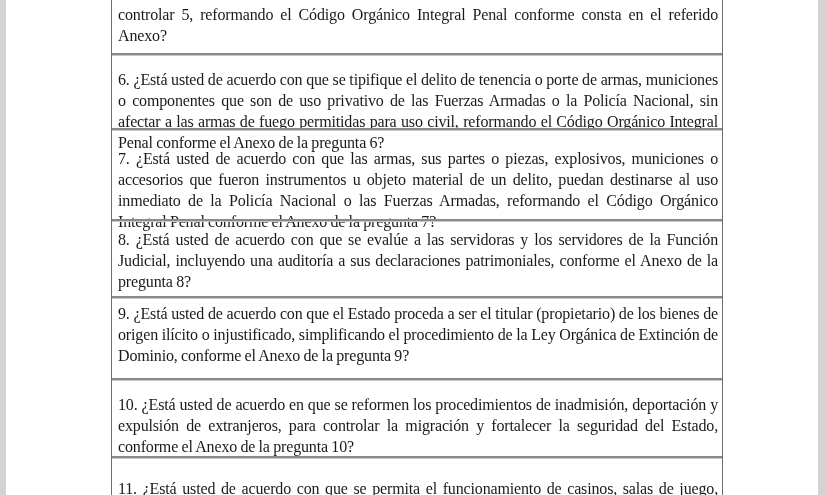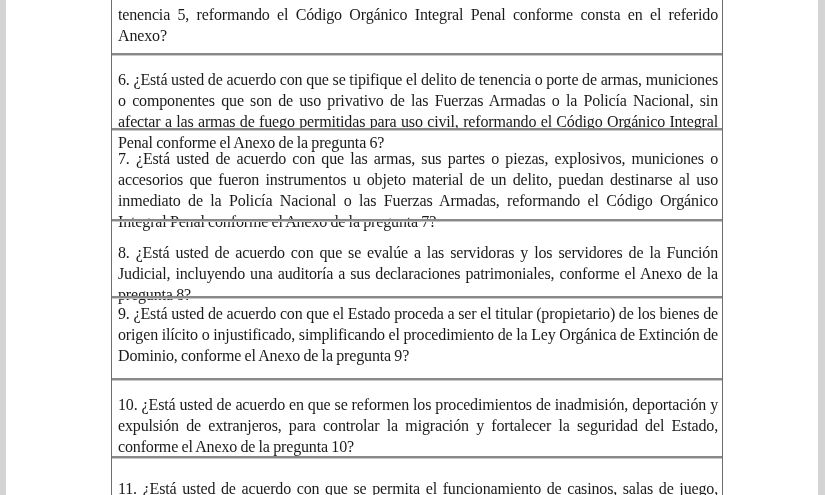--- a/index.html
+++ b/index.html
@@ -29,29 +29,29 @@
   }
 </style>
 </head>
 <body>
 
 <div class="edge-left"></div>
 <div class="edge-right"></div>
 
 <div class="table">
   <div class="row" style="top:0; height:53px; padding-top:4px;">
-    <div class="txt">tenencia 5, reformando el Código Orgánico Integral Penal conforme consta en el referido Anexo?</div>
+    <div class="txt">controlar 5, reformando el Código Orgánico Integral Penal conforme consta en el referido Anexo?</div>
   </div>
   <div class="row bordered" style="top:53px; height:75px; padding-top:14px;">
     <div class="txt">6. ¿Está usted de acuerdo con que se tipifique el delito de tenencia o porte de armas, municiones o componentes que son de uso privativo de las Fuerzas Armadas o la Policía Nacional, sin afectar a las armas de fuego permitidas para uso civil, reformando el Código Orgánico Integral Penal conforme el Anexo de la pregunta 6?</div>
   </div>
   <div class="row bordered" style="top:128px; height:102px; padding-top:18px;">
     <div class="txt">7. ¿Está usted de acuerdo con que las armas, sus partes o piezas, explosivos, municiones o accesorios que fueron instrumentos u objeto material de un delito, puedan destinarse al uso inmediato de la Policía Nacional o las Fuerzas Armadas, reformando el Código Orgánico Integral Penal conforme el Anexo de la pregunta 7?</div>
   </div>
-  <div class="row bordered" style="top:219px; height:77px; padding-top:21px;">
+  <div class="row bordered" style="top:219px; height:77px; padding-top:8px;">
     <div class="txt">8. ¿Está usted de acuerdo con que se evalúe a las servidoras y los servidores de la Función Judicial, incluyendo una auditoría a sus declaraciones patrimoniales, conforme el Anexo de la pregunta 8?</div>
   </div>
   <div class="row bordered" style="top:296px; height:63px; padding-top:5px;">
     <div class="txt">9. ¿Está usted de acuerdo con que el Estado proceda a ser el titular (propietario) de los bienes de origen ilícito o injustificado, simplificando el procedimiento de la Ley Orgánica de Extinción de Dominio, conforme el Anexo de la pregunta 9?</div>
   </div>
   <div class="row bordered" style="top:378px; height:78px; padding-top:14px;">
     <div class="txt">10. ¿Está usted de acuerdo en que se reformen los procedimientos de inadmisión, deportación y expulsión de extranjeros, para controlar la migración y fortalecer la seguridad del Estado, conforme el Anexo de la pregunta 10?</div>
   </div>
   <div class="row bordered" style="top:456px; height:40px; padding-top:20px;">
     <div class="txt">11. ¿Está usted de acuerdo con que se permita el funcionamiento de casinos, salas de juego, casas de apuestas o negocios dedicados a la realización de juegos de azar, bajo las condiciones</div>

